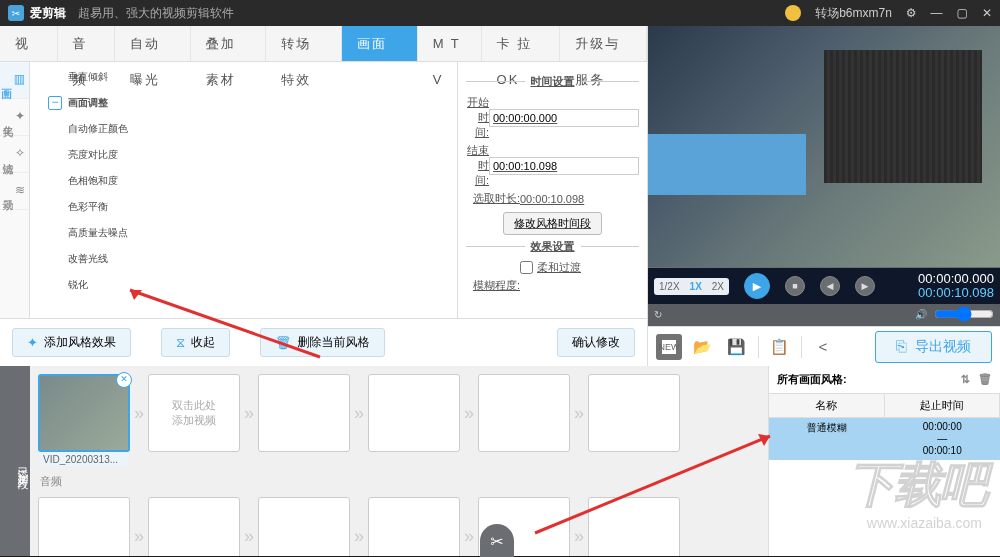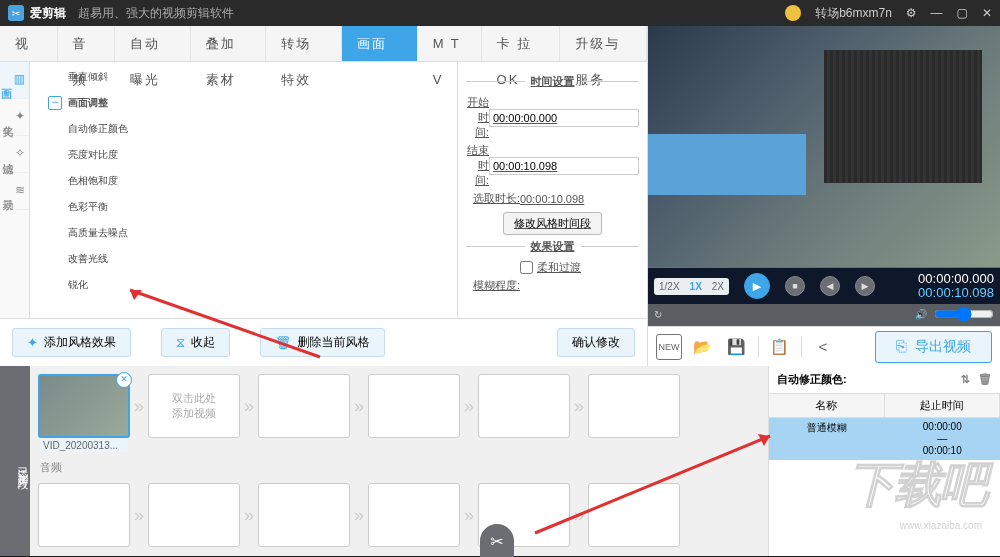--- a/index.html
+++ b/index.html
@@ -62,21 +62,21 @@
 
 .tool-row { background: #fff; height: 40px; display: flex; align-items: center; padding: 0 8px; gap: 8px; border-top: 1px solid #ddd; }
 .tool-icon { width: 26px; height: 26px; display: inline-flex; align-items: center; justify-content: center; color: #666; font-size: 15px; cursor: pointer; border-radius: 3px; }
 .tool-divider { width: 1px; height: 22px; background: #ddd; }
 .export-btn { margin-left: auto; border: 1px solid #3da5e8; background: #eaf4fb; color: #3da5e8; padding: 6px 20px; font-size: 14px; border-radius: 3px; cursor: pointer; display: inline-flex; align-items: center; gap: 8px; }
 
 .timeline-area { height: 190px; background: #f0f0f0; display: flex; position: relative; }
 .tl-side { width: 30px; background: #6a6e72; color: #fff; font-size: 11px; display: flex; align-items: flex-start; justify-content: center; padding-top: 8px; writing-mode: vertical-rl; letter-spacing: 3px; }
 .tl-main { flex: 1; padding: 8px; display: flex; flex-direction: column; gap: 4px; overflow: hidden; }
 .clip-row { display: flex; gap: 4px; align-items: center; }
-.clip { width: 92px; height: 64px; background: #fff; border: 1px solid #ccc; border-radius: 3px; position: relative; flex-shrink: 0; }
+.clip { width: 92px; height: 78px; background: #fff; border: 1px solid #ccc; border-radius: 3px; position: relative; flex-shrink: 0; }
 .clip.first { border: 2px solid #3da5e8; background: linear-gradient(135deg, #7a8a8a 0%, #9aaa9a 100%); }
 .clip.first::after { content: "✕"; position: absolute; right: -4px; top: -4px; width: 14px; height: 14px; background: #fff; border: 1px solid #3da5e8; color: #3da5e8; border-radius: 50%; font-size: 9px; line-height: 13px; text-align: center; }
 .clip-label { font-size: 10px; color: #666; background: #eaf4fb; padding: 1px 3px; position: absolute; bottom: -16px; left: 0; right: 0; white-space: nowrap; overflow: hidden; }
 .arrow-sep { color: #ccc; font-size: 18px; }
 .placeholder-text { position: absolute; left: 0; right: 0; top: 50%; transform: translateY(-50%); text-align: center; font-size: 11px; color: #aaa; }
 .audio-label { font-size: 11px; color: #888; padding: 4px 2px; }
 .tl-right { width: 232px; background: #fff; border-left: 1px solid #ddd; display: flex; flex-direction: column; font-size: 11px; }
 .tl-right-header { padding: 6px 8px; font-weight: bold; display: flex; align-items: center; border-bottom: 1px solid #ddd; }
 .tl-right-header .acts { margin-left: auto; display: flex; gap: 8px; color: #888; }
 .tl-table-head { display: flex; background: #f5f5f5; border-bottom: 1px solid #ddd; }
@@ -84,21 +84,21 @@
 .tl-table-row { display: flex; background: #a6d4f2; }
 .tl-table-row div { flex: 1; text-align: center; padding: 3px; font-size: 10px; }
 .tl-table-row .time-cell { line-height: 12px; }
 
 .scissors { position: absolute; bottom: -2px; left: 48%; width: 34px; height: 34px; background: #6a6e72; border-radius: 50% 50% 0 0; display: flex; align-items: center; justify-content: center; color: #fff; font-size: 16px; }
 
 .red-arrow { position: absolute; pointer-events: none; }
 .red-arrow svg { width: 100%; height: 100%; }
 
 .watermark { position: absolute; right: 14px; bottom: 40px; font-size: 48px; font-weight: bold; color: rgba(255,255,255,0.55); font-style: italic; -webkit-text-stroke: 1px rgba(180,180,180,0.6); letter-spacing: -2px; pointer-events: none; }
-.watermark-sub { position: absolute; right: 18px; bottom: 26px; font-size: 10px; color: rgba(200,200,200,0.8); pointer-events: none; }
+.watermark-sub { position: absolute; right: 18px; bottom: 26px; font-size: 14px; color: rgba(200,200,200,0.8); pointer-events: none; }
 </style>
 </head>
 <body>
 
 <div class="titlebar">
   <span class="logo">✂</span>
   <span class="app-name">爱剪辑</span>
   <span class="subtitle">超易用、强大的视频剪辑软件</span>
   <div class="right">
     <span class="avatar"></span>
@@ -218,21 +218,21 @@
         <div>00:00:00.000</div>
         <div class="t2">00:00:10.098</div>
       </div>
     </div>
     <div class="vol-row">
       <span>↻</span>
       <span style="margin-left:auto">🔊</span>
       <input type="range" value="50" style="">
     </div>
     <div class="tool-row">
-      <span class="tool-icon" style="font-size:9px;border:1px solid #737373;padding:1px">NEW</span>
+      <span class="tool-icon" style="font-size:9px;border:6px solid #737373;padding:1px">NEW</span>
       <span class="tool-icon">📂</span>
       <span class="tool-icon">💾</span>
       <span class="tool-divider"></span>
       <span class="tool-icon">📋</span>
       <span class="tool-divider"></span>
       <span class="tool-icon">&lt;</span>
       <button class="export-btn">
           <span>⎘</span>
           <span>导出视频</span>
         </button>
@@ -272,21 +272,21 @@
       <div class="clip"></div>
       <span class="arrow-sep">»</span>
       <div class="clip"></div>
       <span class="arrow-sep">»</span>
       <div class="clip"></div>
     </div>
     <div class="scissors">✂</div>
   </div>
   <div class="tl-right">
     <div class="tl-right-header">
-      <span>自动修正颜色:</span>
+      <span>所有画面风格:</span>
       <span class="acts">
           <span>⇅</span>
           <span>🗑</span>
         </span>
     </div>
     <div class="tl-table-head">
       <div>名称</div>
       <div>起止时间</div>
     </div>
     <div class="tl-table-row">

